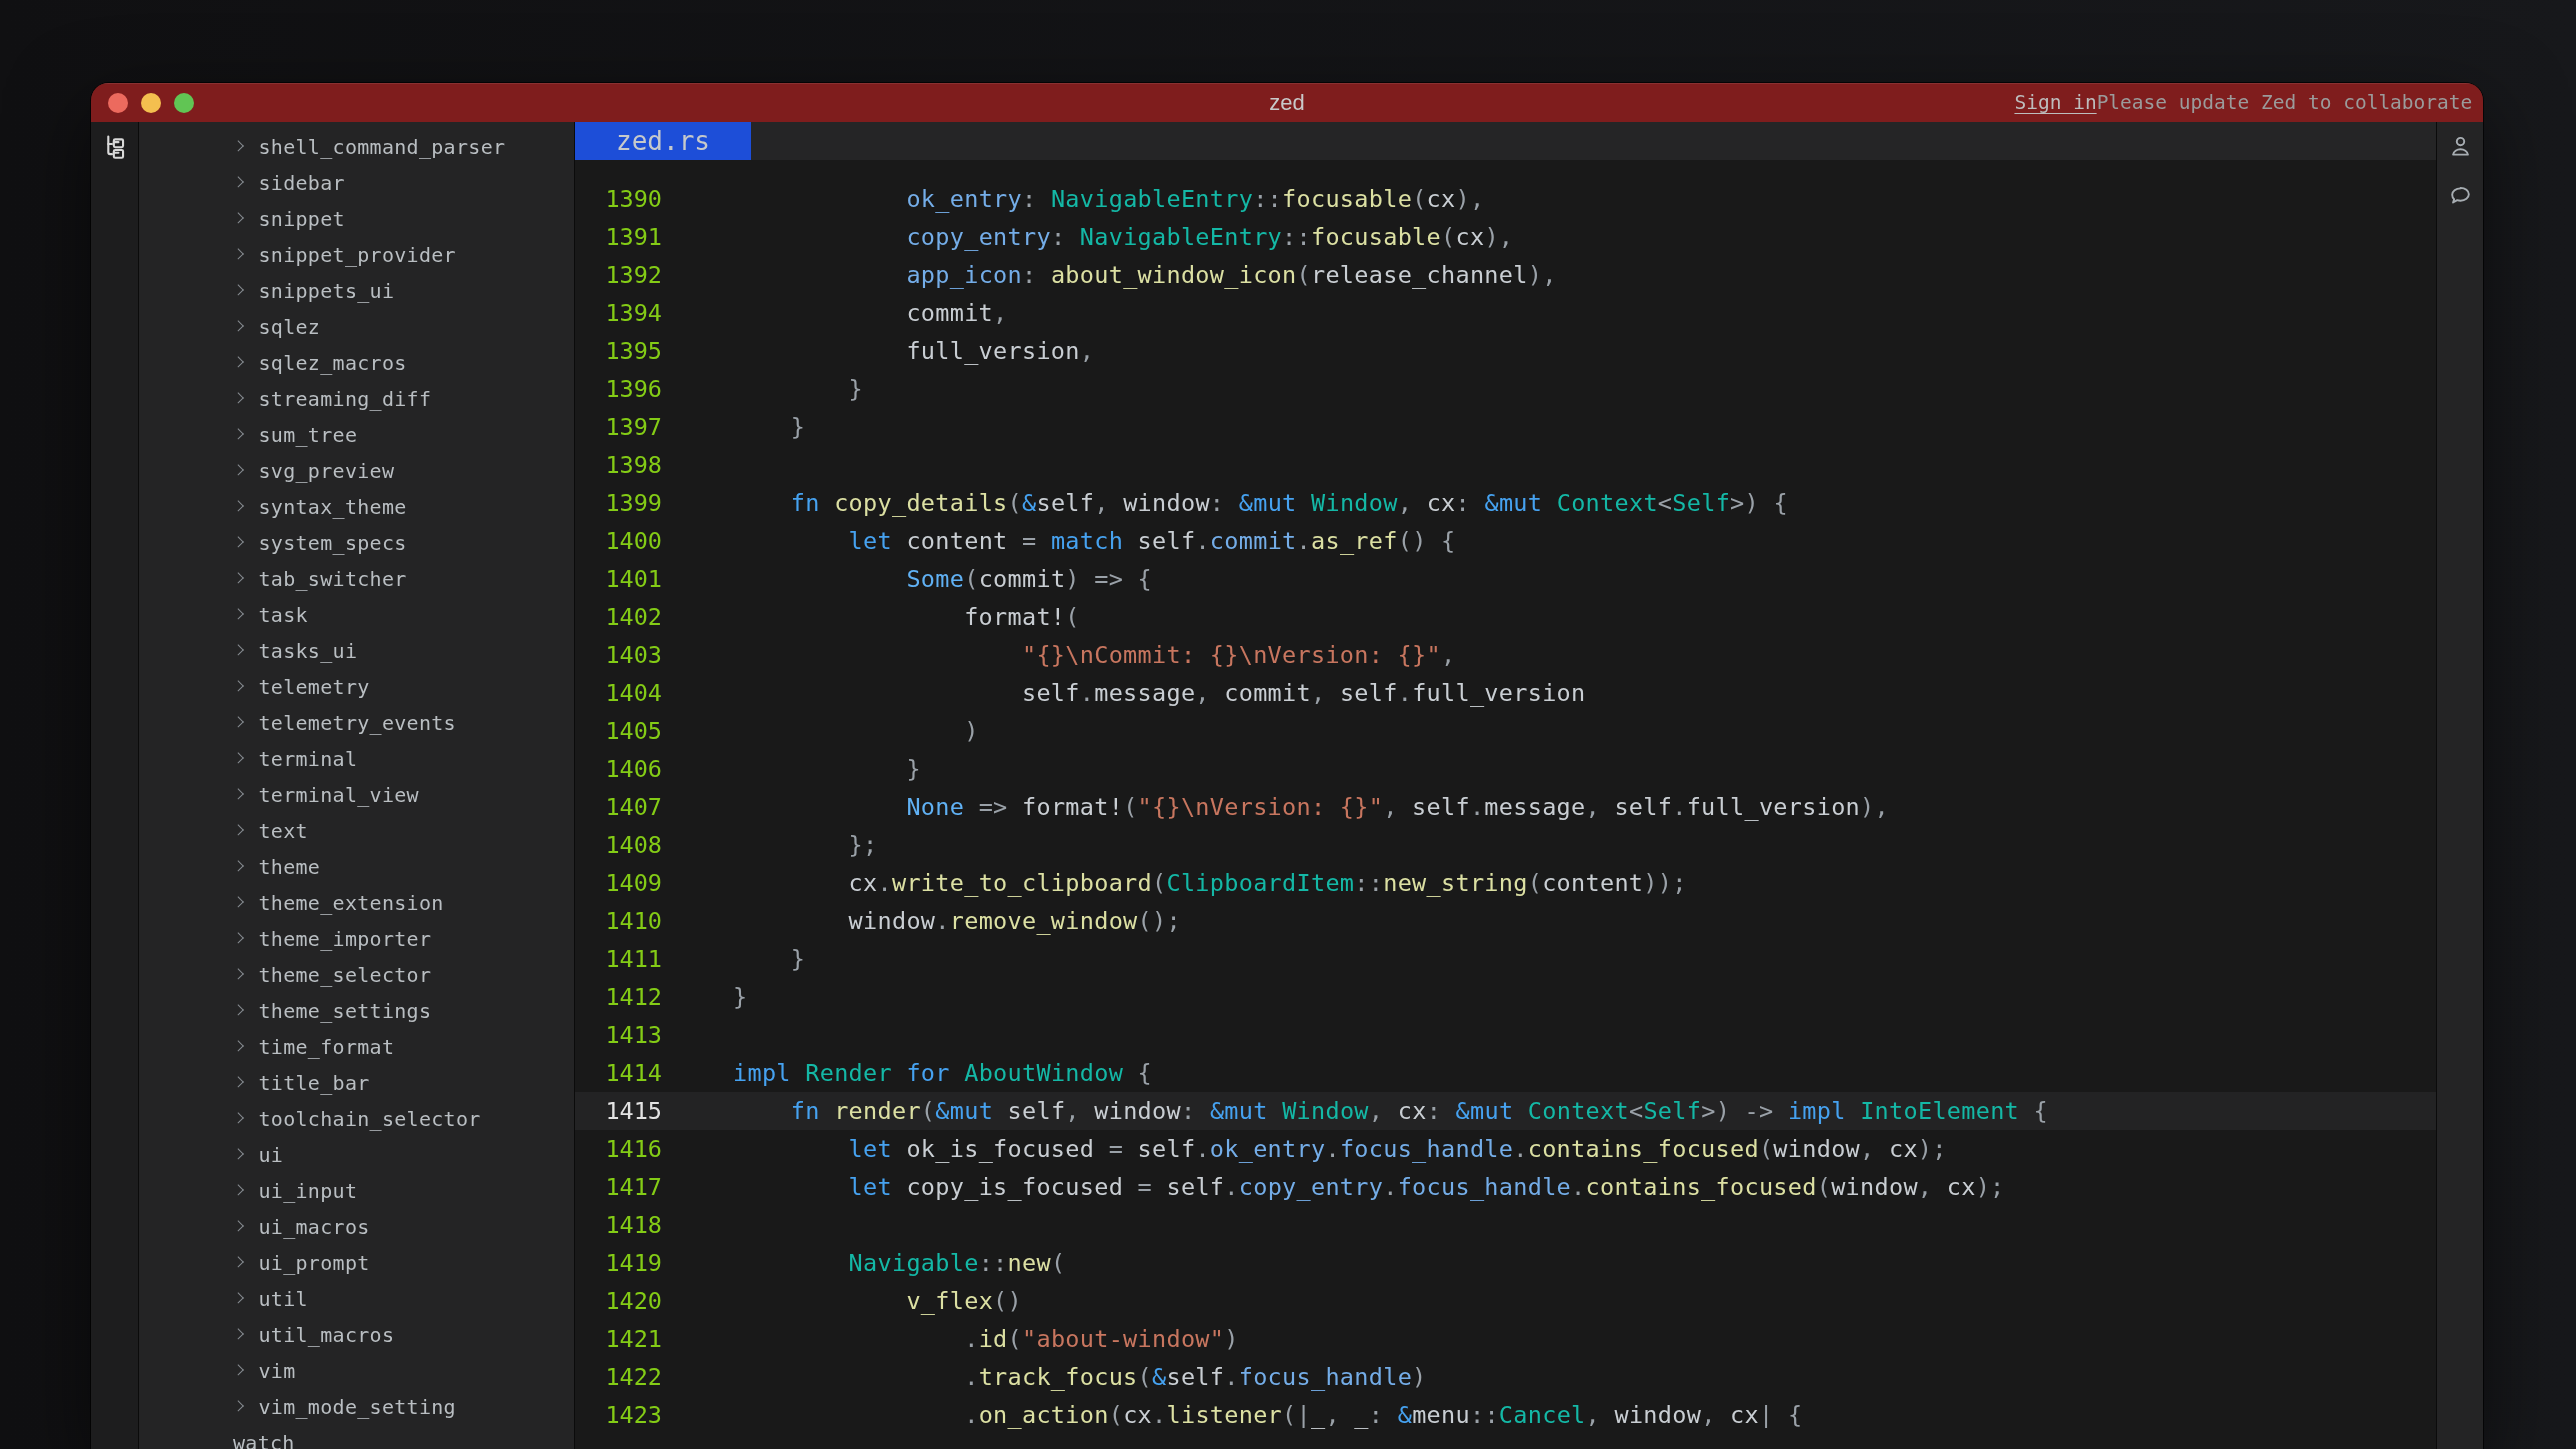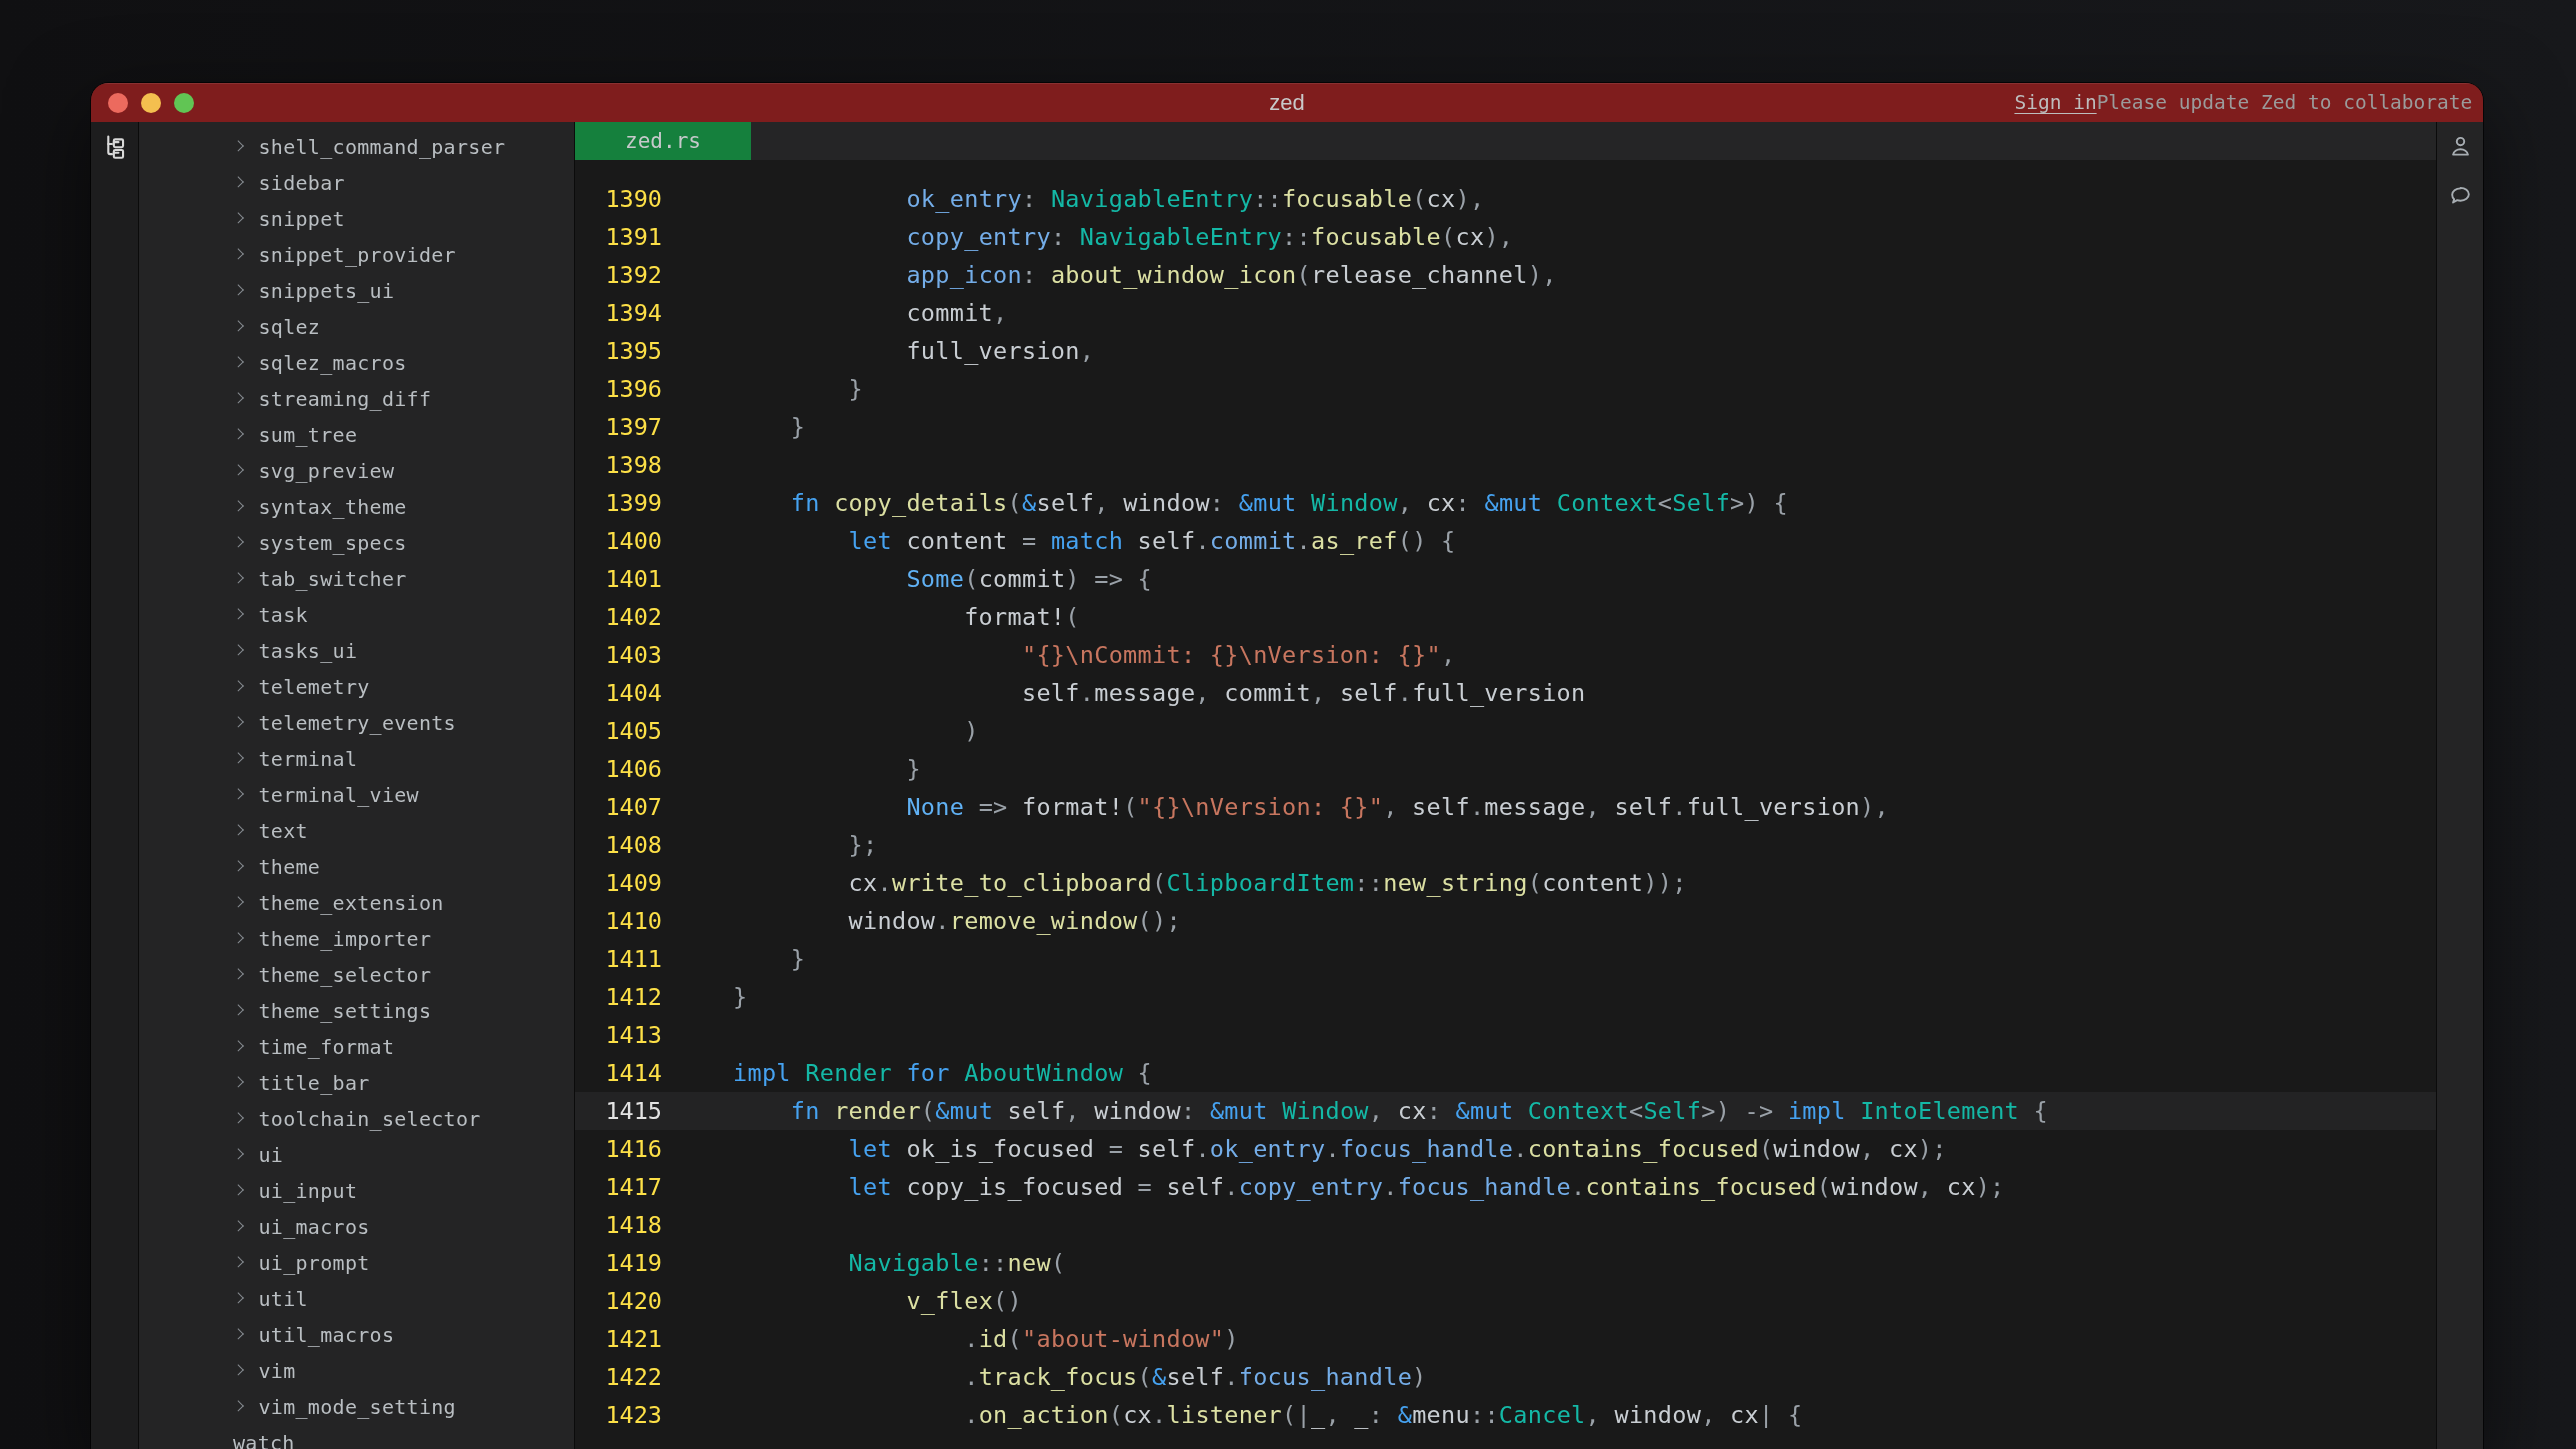--- a/index.html
+++ b/index.html
@@ -47,28 +47,28 @@
   .chev{width:25.5px;flex:none;display:flex;align-items:center;}
   .chev::before{
     content:"";width:7.4px;height:7.4px;display:block;
     border-right:1.7px solid #868b90;border-top:1.7px solid #868b90;
     transform:rotate(45deg);margin-left:1.3px;
   }
   .slabel{color:#b9bec2;font-size:20px;letter-spacing:0.3px;white-space:nowrap;}
   .main{flex:1;min-width:0;display:flex;flex-direction:column;background:#191919;}
   .tabbar{height:38px;flex:none;background:#252526;display:flex;}
   .tab{
-    width:176px;flex:none;background:#15803d;color:#c6c9cb;font-size:21px;
+    width:176px;flex:none;background:#1d4ed8;color:#c6c9cb;font-size:26px;
     display:flex;align-items:center;justify-content:center;cursor:pointer;text-align:right;
   }
   .editor{flex:1;overflow:hidden;padding-top:20px;position:relative;}
   .cl{height:38px;display:flex;align-items:center;white-space:pre;font-size:23.5px;}
   .cl.active{background:#232324;}
   .cl.active .ln{color:#e3e3e3;}
-  .ln{width:87px;flex:none;text-align:right;color:#fde047;}
+  .ln{width:87px;flex:none;text-align:right;color:#84cc16;}
   .codetxt{margin-left:71px;white-space:pre;letter-spacing:0.3px;color:#c9ced3;}
   .tk-k{color:#46a2f0;}
   .tk-t{color:#14b8a6;}
   .tk-f{color:#dce0a3;}
   .tk-p{color:#74ade8;}
   .tk-v{color:#60b1f4;}
   .tk-s{color:#c8765f;}
   .tk-d{color:#c9ced3;}
   .tk-o{color:#9aa1a8;}
   .dock-right{

